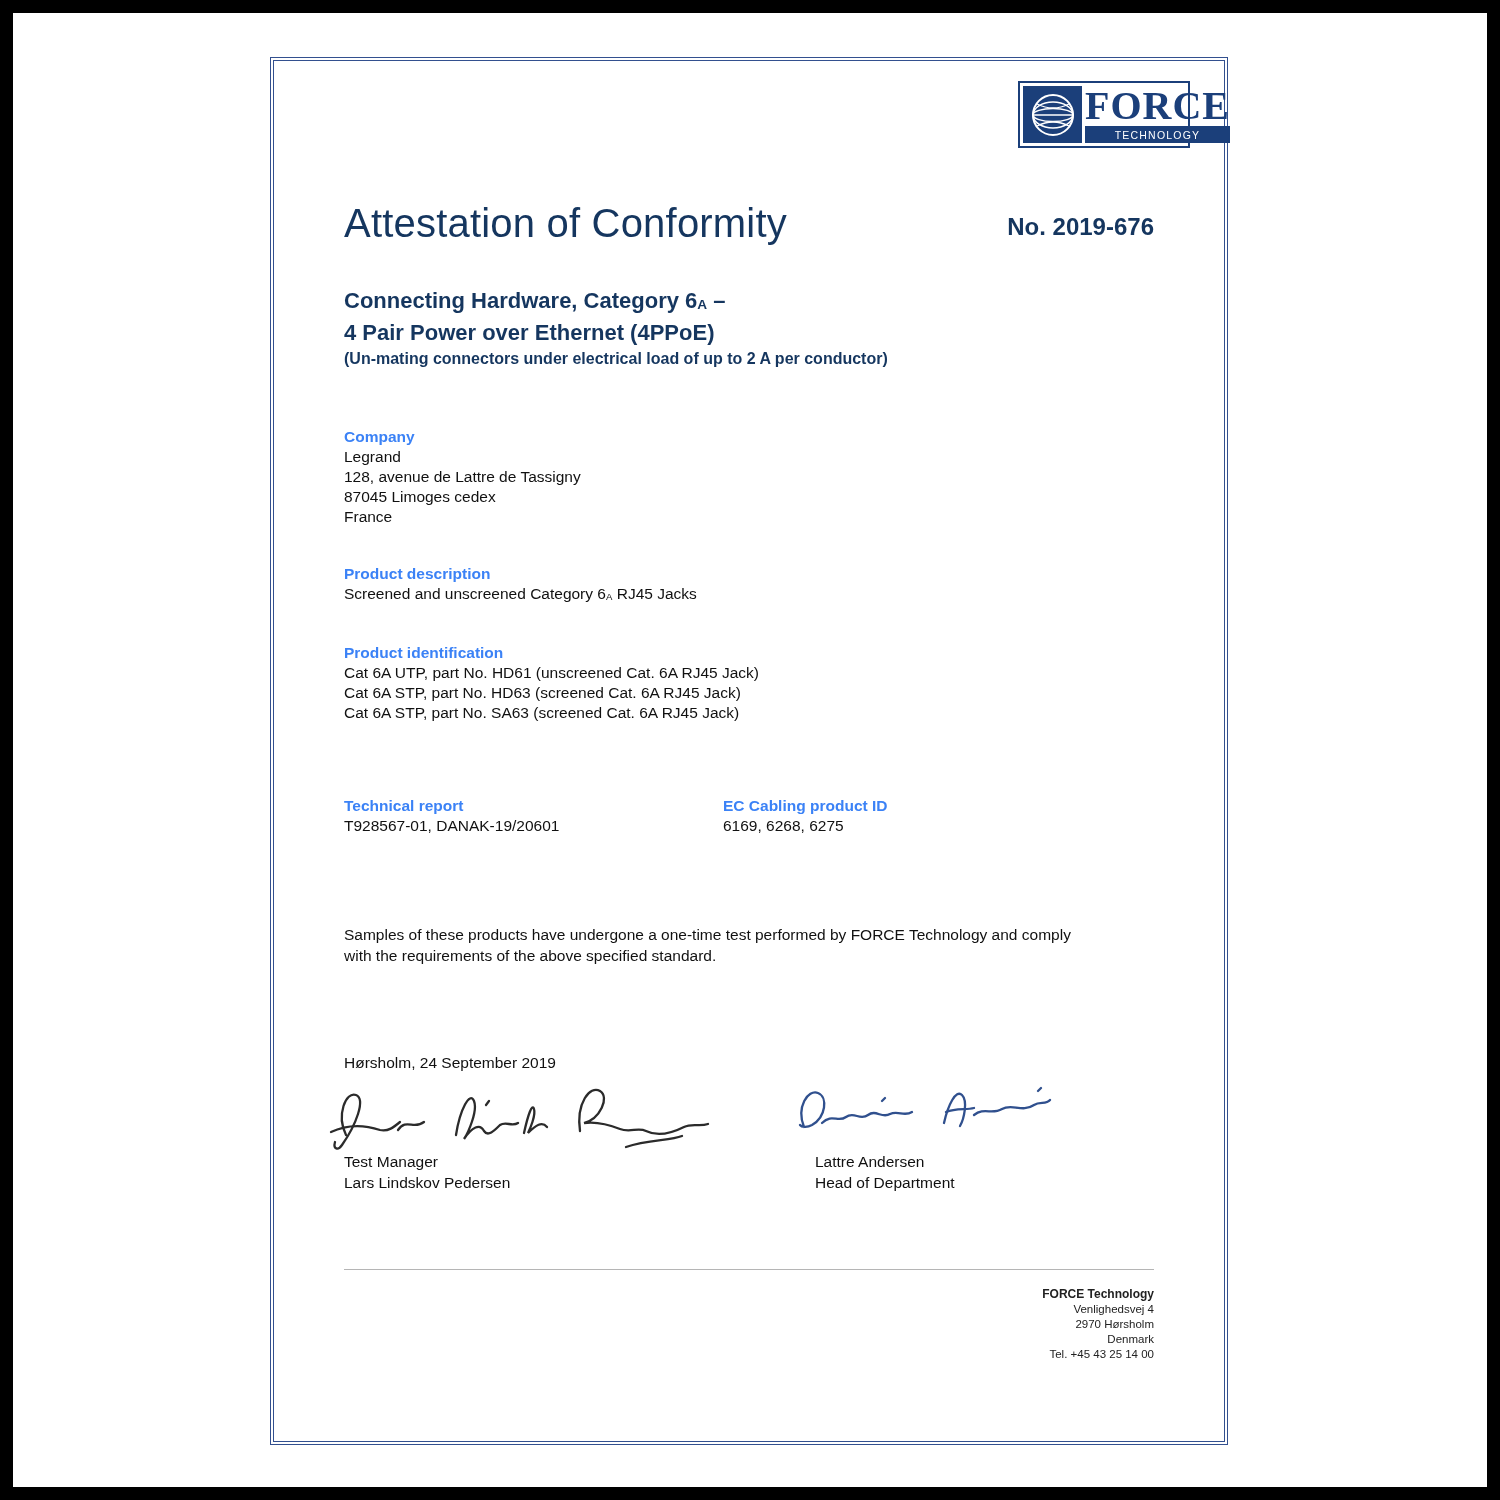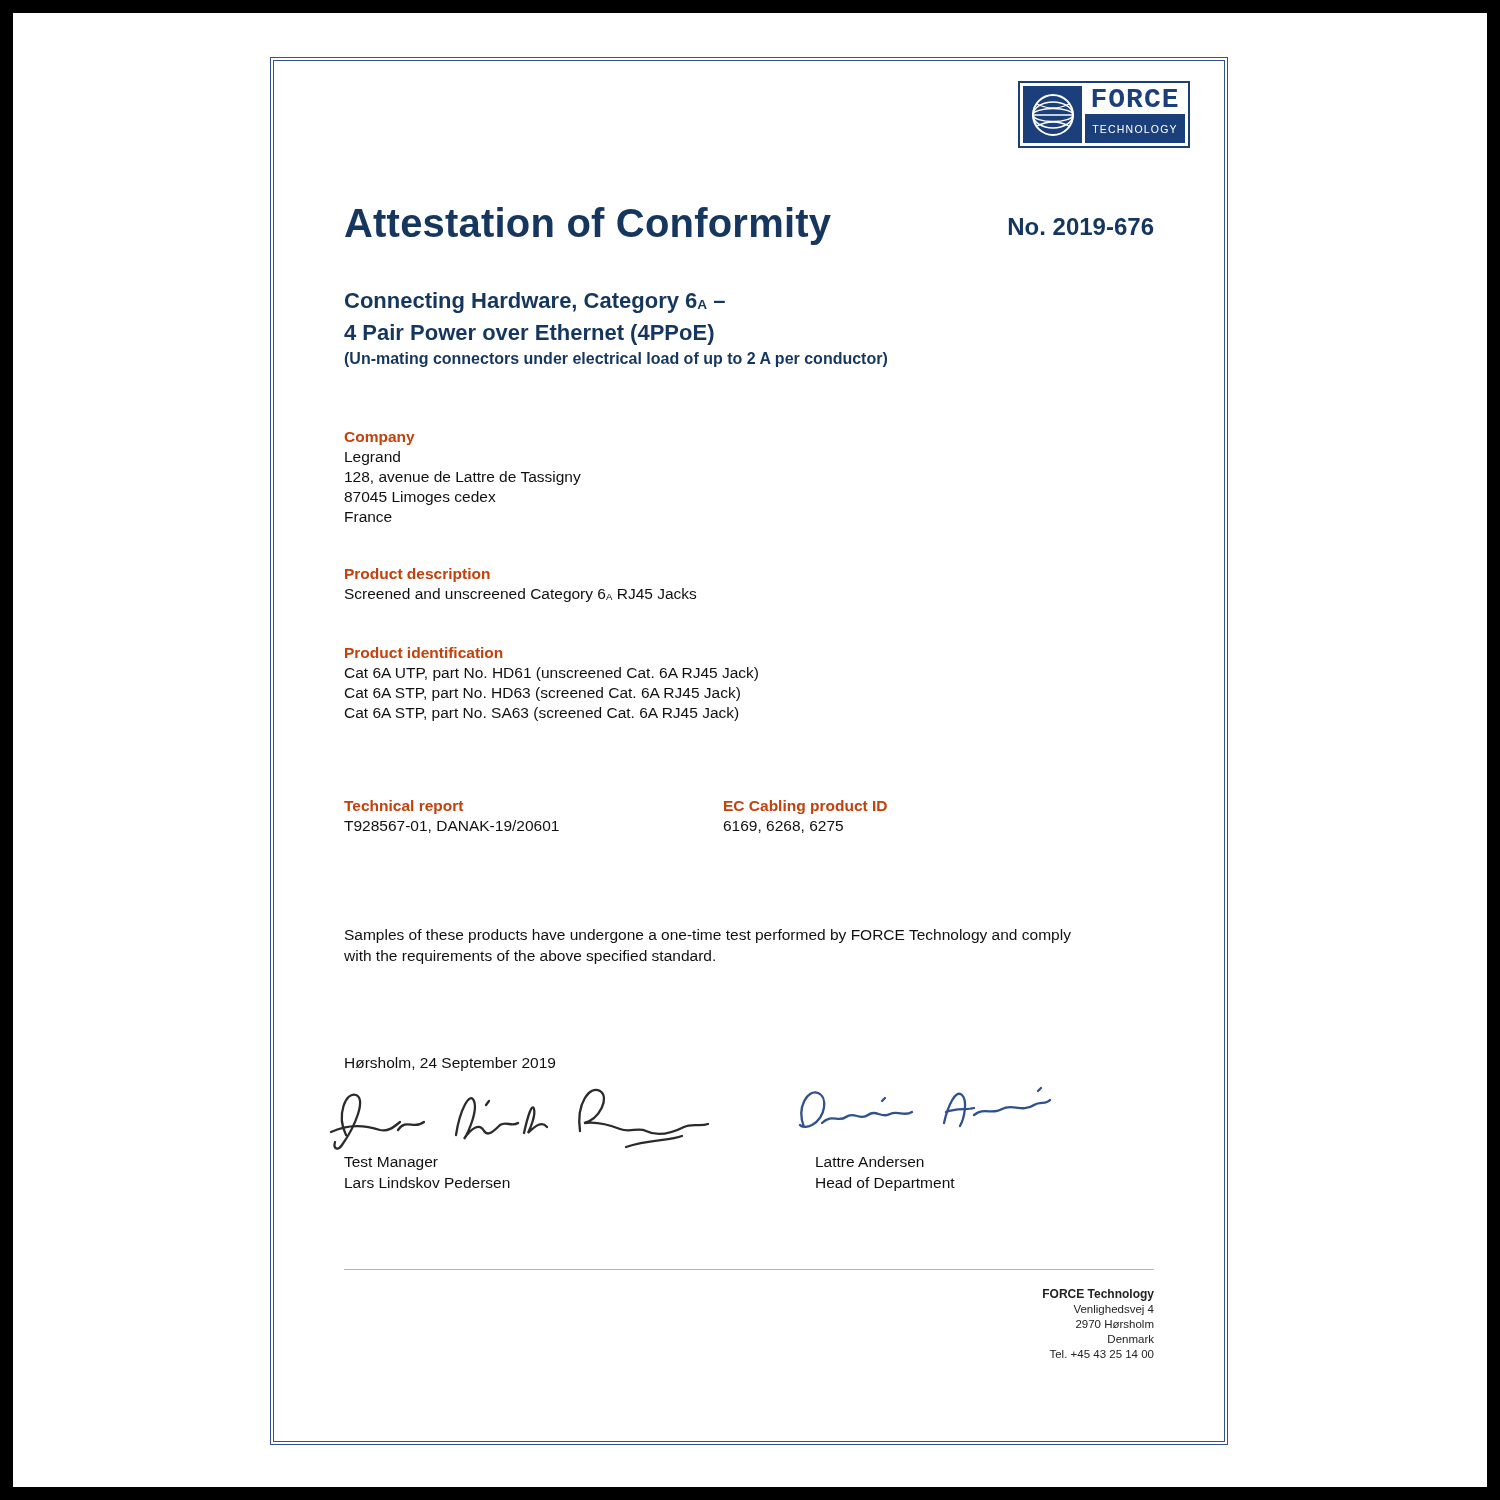--- a/index.html
+++ b/index.html
@@ -43,49 +43,49 @@
   }
   .logo-globe {
     width:59px; height:100%;
     background:#1b3f7a;
     flex:0 0 auto;
     display:flex; align-items:center; justify-content:center;
   }
   .logo-right { flex:1; display:flex; flex-direction:column; margin-left:3px; }
   .logo-force {
     flex:1; display:flex; align-items:center; justify-content:center;
-    font-family:Liberation Mono, monospace;
-    font-weight:700; font-size:28px; letter-spacing:1px; color:#1b3f7a;
+    font-family:Liberation Serif, serif;
+    font-weight:700; font-size:40px; letter-spacing:1px; color:#1b3f7a;
     line-height:1;
   }
   .logo-tech {
     height:31px; background:#1b3f7a; color:#fff;
     font-size:10.5px; letter-spacing:1.2px; font-weight:400;
     display:flex; align-items:center; justify-content:center;
   }
 
   
   .title-row {
     margin-top:143px;
     display:flex; justify-content:space-between; align-items:center;
   }
   .doc-title {
-    font-size:40px; font-weight:700; color:#15365f; letter-spacing:0.2px;
+    font-size:40px; font-weight:400; color:#15365f; letter-spacing:0.2px;
   }
   .doc-number {
     font-size:24px; font-weight:700; color:#15365f; padding-top:6px;
   }
 
   .subject { margin-top:40px; color:#15365f; }
   .subject-line { font-size:22px; font-weight:700; line-height:29px; }
   .subject-note { font-size:16px; font-weight:700; margin-top:3px; }
   .subA { font-size:0.62em; position:relative; top:1px; }
 
   
-  .section h3 { font-size:15.5px; font-weight:700; line-height:21px; color:#c2410c; }
+  .section h3 { font-size:15.5px; font-weight:700; line-height:21px; color:#3b82f6; }
   .section .line { font-size:15.5px; line-height:20px; color:#111; }
 
   .sec-company        { margin-top:58px; }
   .sec-proddesc       { margin-top:36px; }
   .sec-prodid         { margin-top:36px; }
   .sec-standard       { margin-top:16px; }
   .sec-tech-row       { margin-top:72px; display:flex; }
   .sec-tech-row .col-l { width:379px; }
   .statement          { margin-top:88px; font-size:15.5px; line-height:21px; max-width:745px; }
   .dateline           { margin-top:86px; font-size:15.5px; line-height:21px; }

